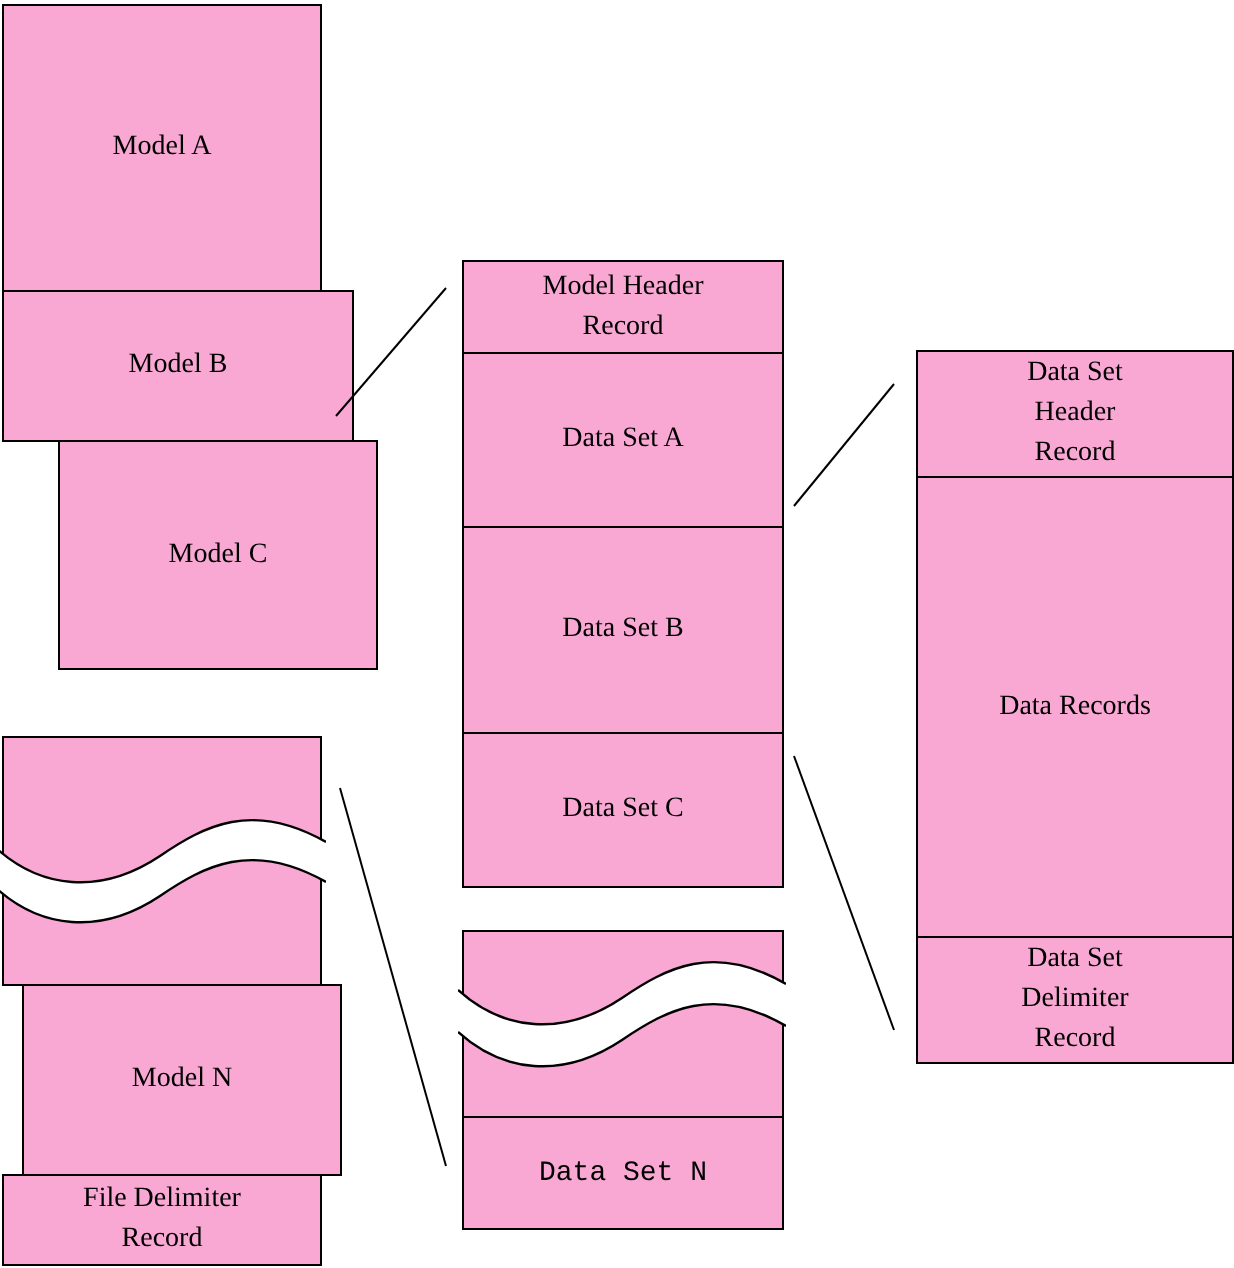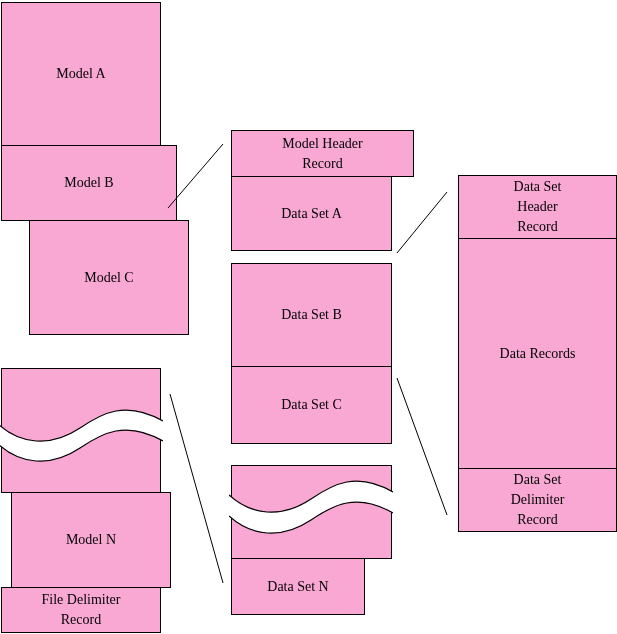--- a/index.html
+++ b/index.html
@@ -58,35 +58,35 @@
   </div>
   <div class="seg" style="left:1px;top:368px;width:160px;height:125px;"></div>
   <div class="seg" style="left:11px;top:492px;width:160px;height:96px;">
     <span class="line">Model N</span>
   </div>
   <div class="seg" style="left:1px;top:587px;width:160px;height:46px;">
     <span class="line">File Delimiter</span>
     <span class="line">Record</span>
   </div>
 
-  <div class="seg" style="left:231px;top:130px;width:183px;height:47px;">
+  <div class="seg" style="left:231px;top:130px;width:161px;height:47px;">
     <span class="line">Model Header</span>
     <span class="line">Record</span>
   </div>
-  <div class="seg" style="left:231px;top:176px;width:161px;height:75px;">
+  <div class="seg" style="left:231px;top:176px;width:161px;height:88px;">
     <span class="line">Data Set A</span>
   </div>
   <div class="seg" style="left:231px;top:263px;width:161px;height:104px;">
     <span class="line">Data Set B</span>
   </div>
   <div class="seg" style="left:231px;top:366px;width:161px;height:78px;">
     <span class="line">Data Set C</span>
   </div>
   <div class="seg" style="left:231px;top:465px;width:161px;height:94px;"></div>
-  <div class="seg" style="left:231px;top:558px;width:134px;height:57px;">
+  <div class="seg" style="left:231px;top:558px;width:161px;height:57px;font-family:Liberation Mono, monospace;">
     <span class="line">Data Set N</span>
   </div>
 
   <div class="seg" style="left:458px;top:175px;width:159px;height:64px;">
     <span class="line">Data Set</span>
     <span class="line">Header</span>
     <span class="line">Record</span>
   </div>
   <div class="seg" style="left:458px;top:238px;width:159px;height:231px;">
     <span class="line">Data Records</span>

